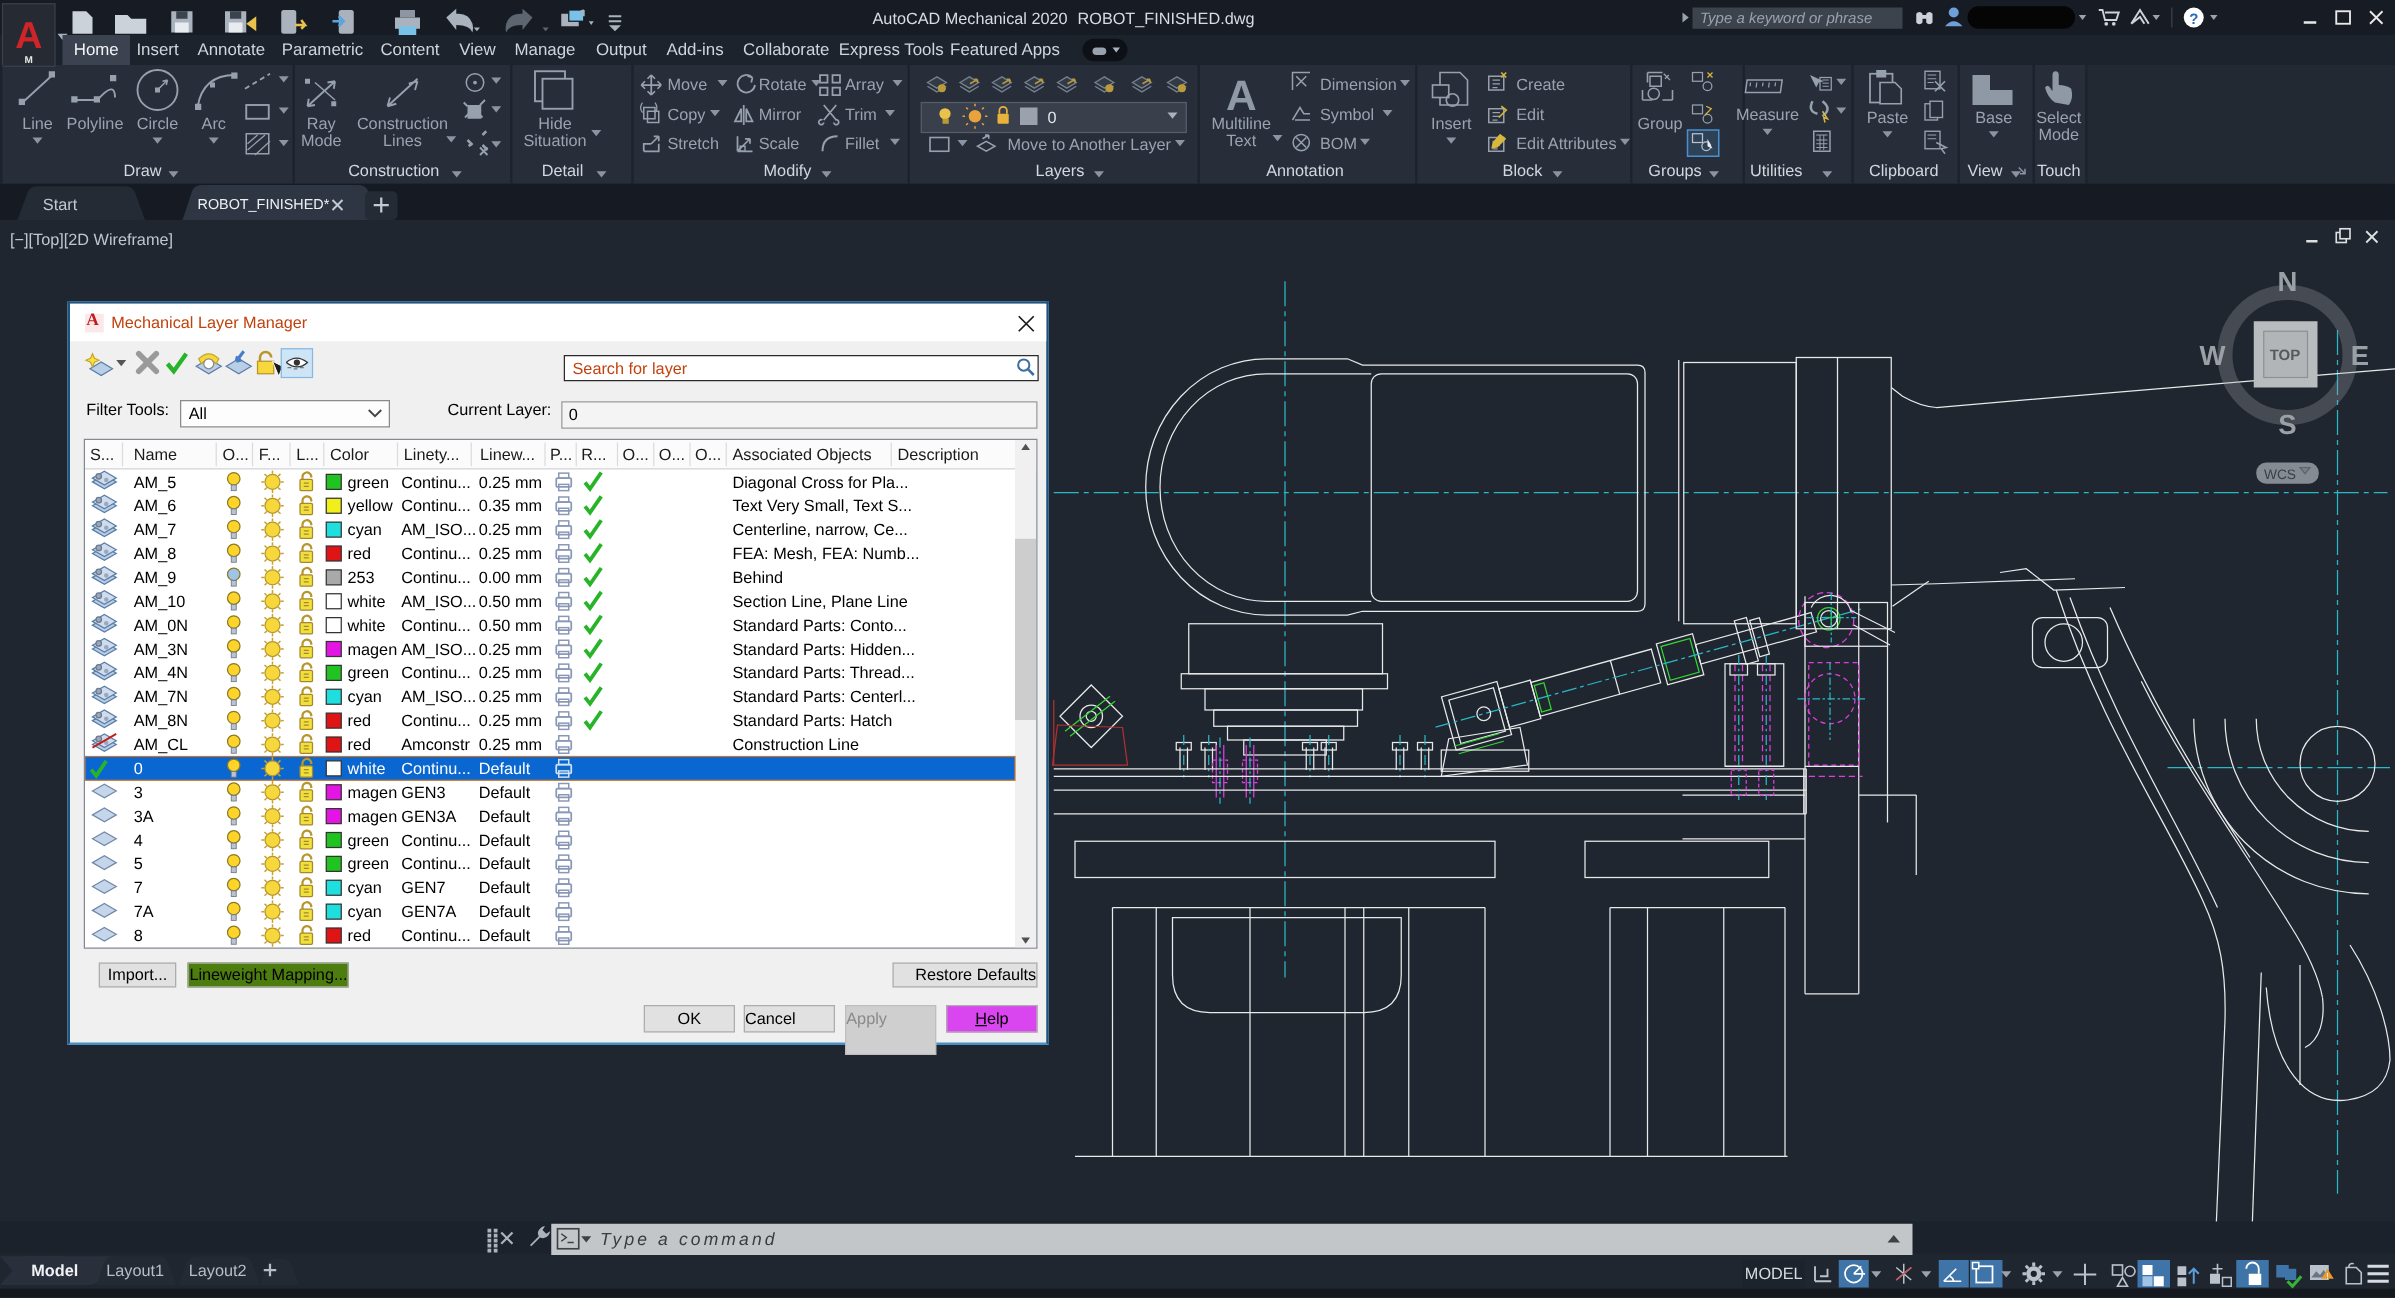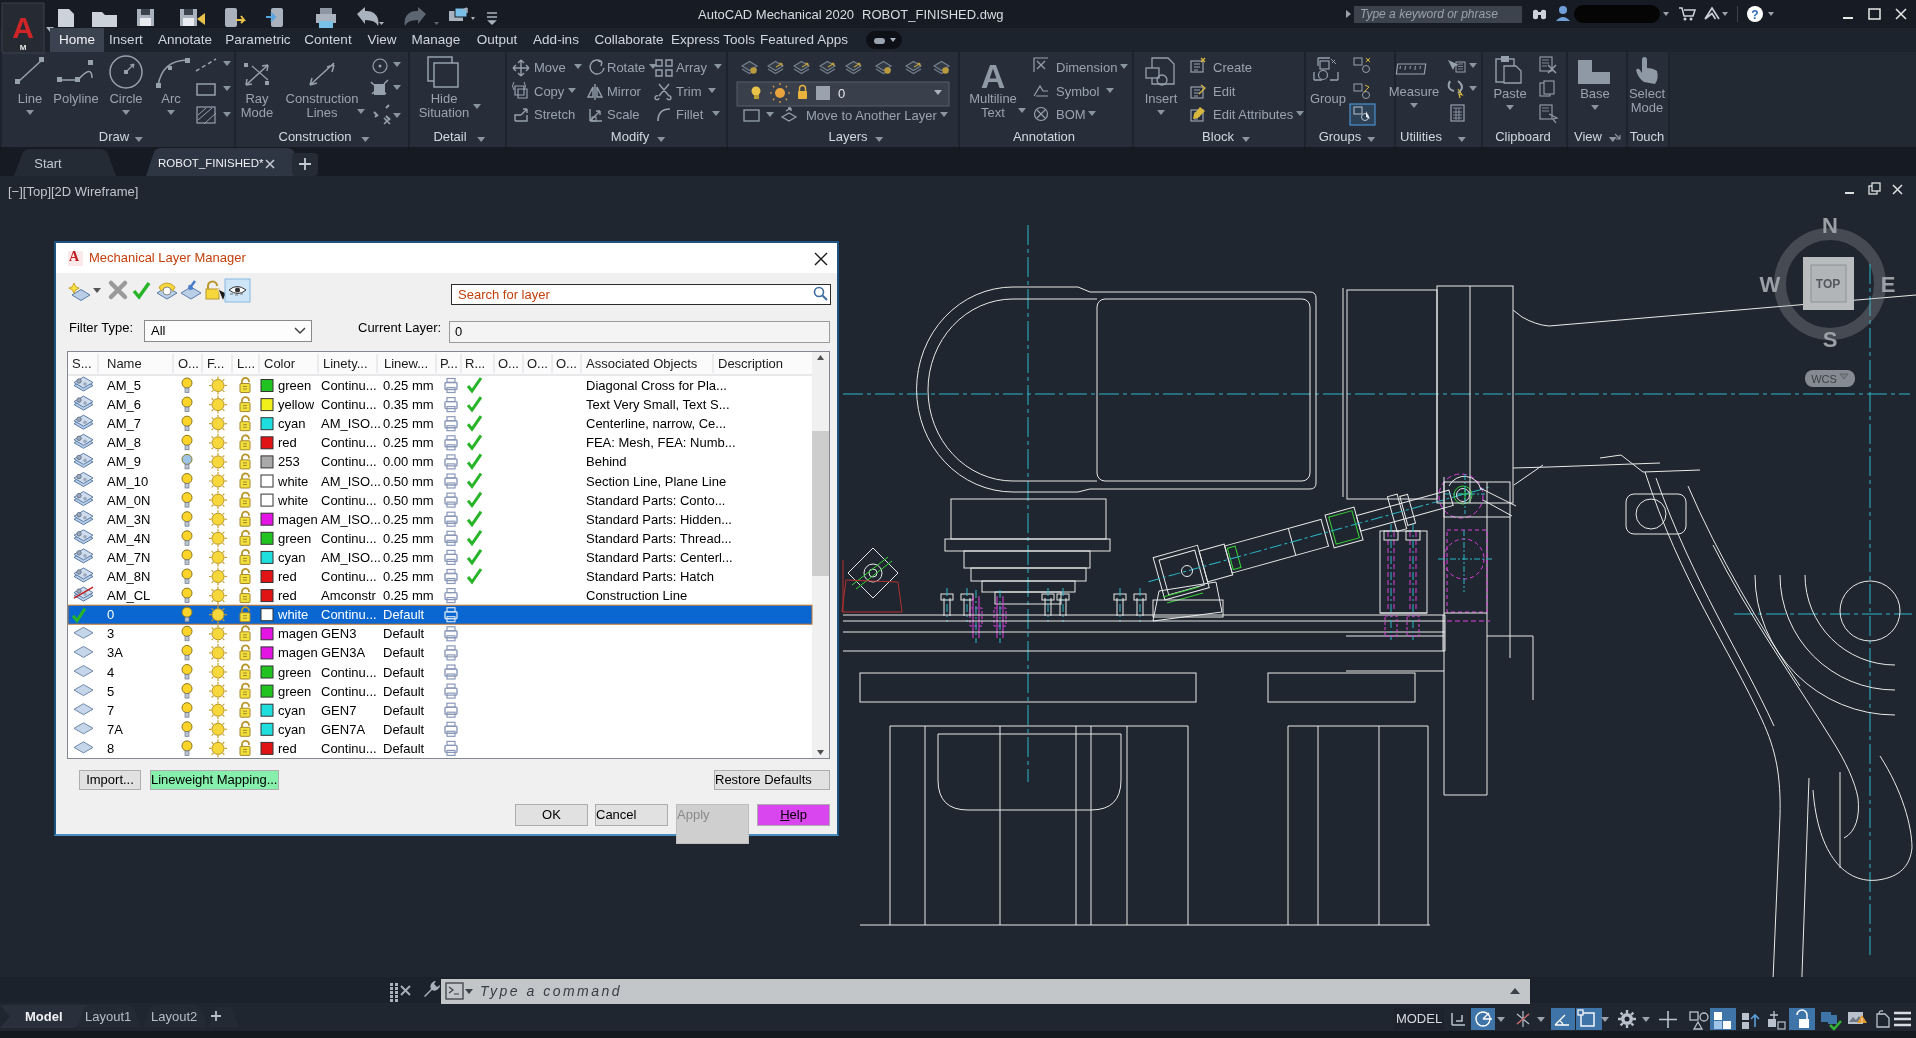--- a/index.html
+++ b/index.html
@@ -684,21 +684,21 @@
           <circle cx="8.5" cy="5" r="2.5" fill="#333"></circle>
           <path d="M1 9 h3 m2 1 h3 m2 -1 h3" stroke="#777" stroke-width="1"></path>
         </g>
       </svg>
       <div style="position:absolute;left:395px;top:41px;width:380px;height:21px;background:#fff;border:1px solid #2b2b2b;box-sizing:border-box"></div>
       <div style="position:absolute;left:402px;top:44px;font-size:13px;color:#c2410c">Search for layer</div>
       <svg style="position:absolute;left:757px;top:43px" width="16" height="16">
         <circle cx="6" cy="6" r="4.5" stroke="#3c6e9f" fill="none" stroke-width="1.6"></circle>
         <path d="M9.5 9.5 L14 14" stroke="#3c6e9f" stroke-width="2"></path>
       </svg>
-      <div style="position:absolute;left:13px;top:77px;font-size:13px;color:#000">Filter Type:</div>
+      <div style="position:absolute;left:13px;top:77px;font-size:13px;color:#000">Filter Tools:</div>
       <div style="position:absolute;left:88px;top:77px;width:168px;height:22px;background:#fdfdfd;border:1px solid #8a8a8a;box-sizing:border-box"></div>
       <div style="position:absolute;left:95px;top:80px;font-size:13px;color:#000">All</div>
       <svg style="position:absolute;left:238px;top:84px" width="12" height="8">
         <path d="M1 1 l5 5 l5 -5" stroke="#444" stroke-width="1.5" fill="none"></path>
       </svg>
       <div style="position:absolute;left:302px;top:77px;font-size:13px;color:#000">Current Layer:</div>
       <div style="position:absolute;left:393px;top:78px;width:381px;height:22px;background:#f4f4f4;border:1px solid #9a9a9a;box-sizing:border-box"></div>
       <div style="position:absolute;left:399px;top:81px;font-size:13px;color:#000">0</div>
       <div style="position:absolute;left:11px;top:108px;width:763px;height:408px;background:#fff;border:1px solid #828790;box-sizing:border-box"></div>
       <svg style="position:absolute;left:12px;top:109px" width="761" height="406" font-family="Liberation Sans,sans-serif" font-size="13">
@@ -1492,19 +1492,19 @@
         <text x="210" y="400.9" fill="#000">red</text>
         <text x="253" y="400.9" fill="#000">Continu...</text>
         <text x="315" y="400.9" fill="#000">Default</text>
         <g transform="translate(375,389.4)">
           <rect x="2" y="4" width="12" height="7" rx="1" fill="none" stroke="#8a98b8" stroke-width="1.4"></rect>
           <rect x="4" y="0" width="8" height="4" fill="none" stroke="#8a98b8" stroke-width="1.2"></rect>
           <rect x="4" y="9" width="8" height="5" fill="none" stroke="#8a98b8" stroke-width="1.2"></rect>
         </g>
       </svg>
       <div style="position:absolute;left:23px;top:527px;width:62px;height:20px;background:#e1e1e1;border:1px solid #adadad;box-sizing:border-box;font-size:13px;color:#000;text-align:center;line-height:18px">Import...</div>
-      <div style="position:absolute;left:94px;top:527px;width:129px;height:20px;background:#86efac;border:1px solid #adadad;box-sizing:border-box;font-size:13px;color:#000;text-align:left;line-height:18px">Lineweight Mapping...</div>
-      <div style="position:absolute;left:658px;top:527px;width:116px;height:20px;background:#e1e1e1;border:1px solid #adadad;box-sizing:border-box;font-size:13px;color:#000;text-align:left;line-height:18px">Restore Defaults</div>
+      <div style="position:absolute;left:94px;top:527px;width:129px;height:20px;background:#4d7c0f;border:1px solid #adadad;box-sizing:border-box;font-size:13px;color:#000;text-align:right;line-height:18px">Lineweight Mapping...</div>
+      <div style="position:absolute;left:658px;top:527px;width:116px;height:20px;background:#e1e1e1;border:1px solid #adadad;box-sizing:border-box;font-size:13px;color:#000;text-align:right;line-height:18px">Restore Defaults</div>
       <div style="position:absolute;left:459px;top:561px;width:73px;height:22px;background:#e1e1e1;border:1px solid #adadad;box-sizing:border-box;font-size:13px;color:#000;text-align:center;line-height:20px">OK</div>
       <div style="position:absolute;left:539px;top:561px;width:73px;height:22px;background:#e1e1e1;border:1px solid #adadad;box-sizing:border-box;font-size:13px;color:#000;line-height:20px">Cancel</div>
       <div style="position:absolute;left:620px;top:561px;width:73px;height:40px;background:#cfcfcf;border:1px solid #bebebe;box-sizing:border-box;font-size:13px;color:#8a8a8a;text-align:left;line-height:20px">Apply</div>
       <div style="position:absolute;left:701px;top:561px;width:73px;height:22px;background:#d946ef;border:1px solid #adadad;box-sizing:border-box;font-size:13px;color:#000;text-align:center;line-height:20px"><u>H</u>elp</div>
     </div>
   </div>
 </body></html>

